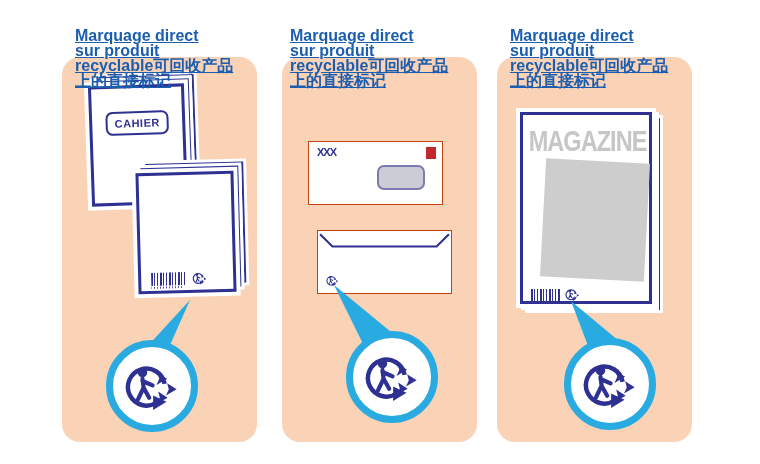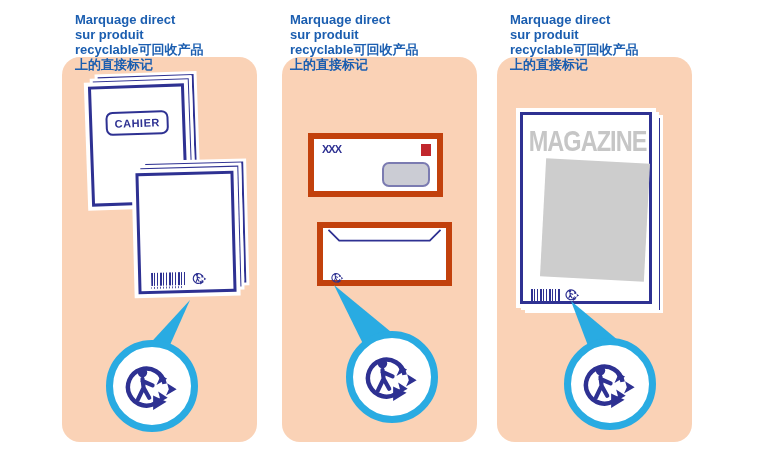--- a/index.html
+++ b/index.html
@@ -17,27 +17,28 @@
     height: 385px;
     background: #FAD2B6;
     border-radius: 18px;
   }
   #panel-notebooks { left: 62px; }
   #panel-envelopes { left: 282px; }
   #panel-magazine  { left: 497px; }
 
   .heading {
     position: absolute;
-    top: 12px;
+    top: 28px;
     z-index: 5;
     color: #1B5EB0;
-    font-size: 13px;
+    font-size: 16px;
     font-weight: bold;
     line-height: 15px;
     white-space: nowrap;
+    text-decoration: underline;
   }
   #heading-1 { left: 75px; }
   #heading-2 { left: 290px; }
   #heading-3 { left: 510px; }
 
   
   .book { position: absolute; }
   .page {
     position: absolute; left: 0; top: 0; right: 0; bottom: 0;
     background: #fff;
@@ -85,21 +86,22 @@
   #mag-barcode { left: 8px;  top: 174px; width: 30px; height: 12px; }
 
   .mini-triman { position: absolute; width: 15px; height: 15px; }
   .mini-triman svg { width: 100%; height: 100%; }
 
   
   .envelope {
     position: absolute;
     width: 135px; height: 64px;
     background: #fff;
-    border: 6px solid #c2410c;
+    border: 1px solid #c2410c;
+    margin-top: 8px;
   }
   #env-front { left: 26px; top: 76px; }
   #env-back  { left: 35px; top: 165px; }
   .env-marking {
     position: absolute; left: 8px; top: 4px;
     color: #2E3192; font-size: 11px; font-weight: bold; letter-spacing: -1px;
   }
   .stamp { position: absolute; right: 6px; top: 5px; width: 10px; height: 12px; background: #C1272D; }
   .address-window {
     position: absolute; left: 68px; top: 23px; width: 48px; height: 25px;

